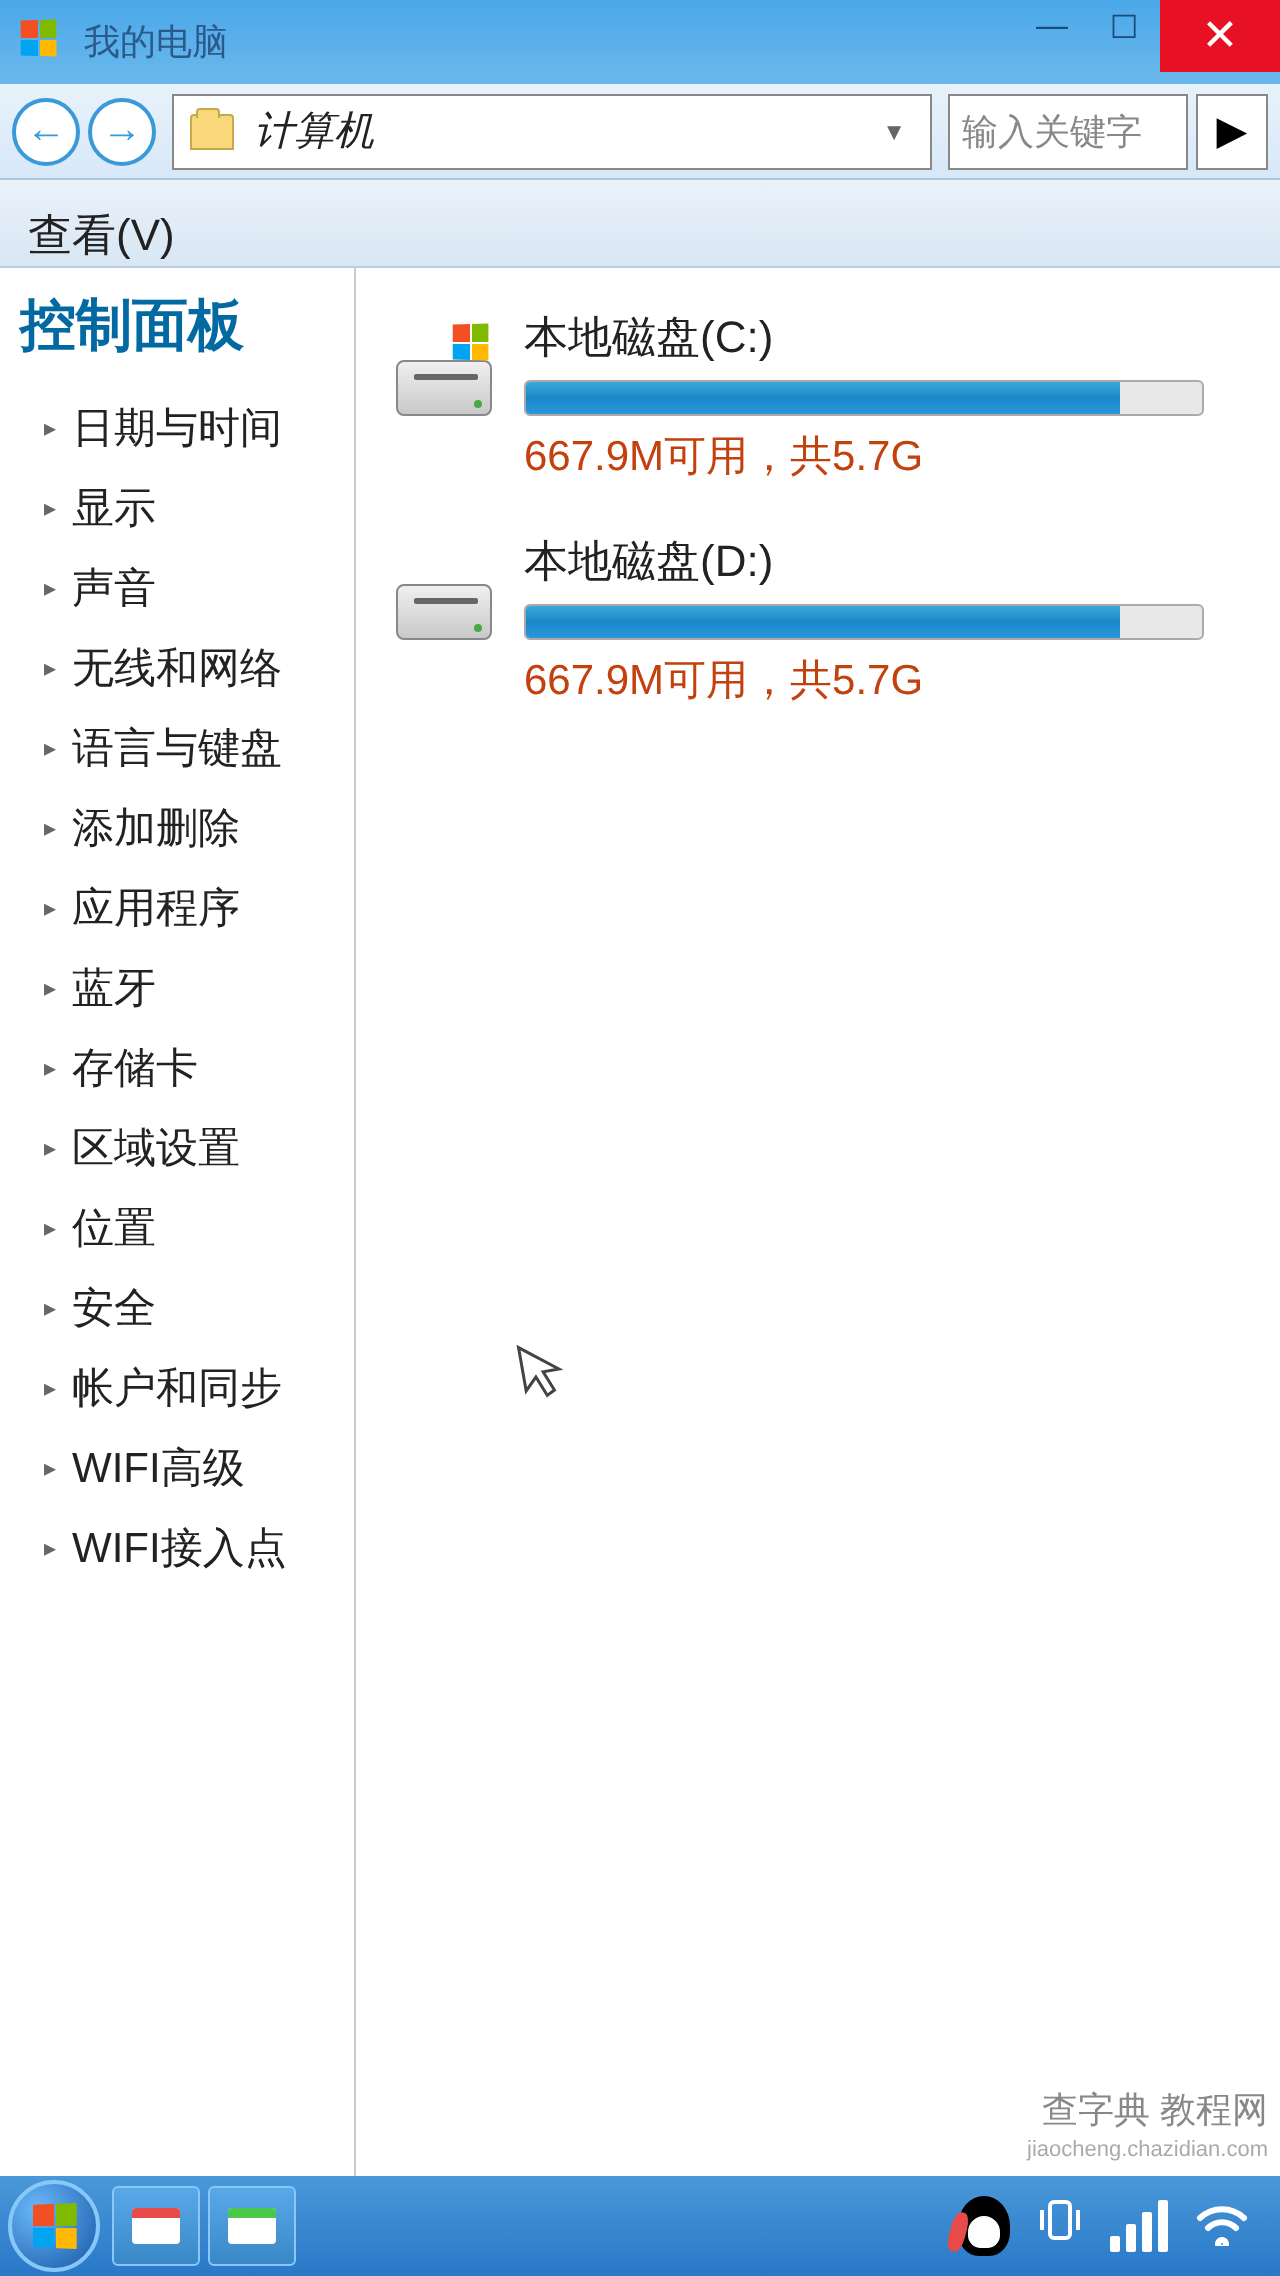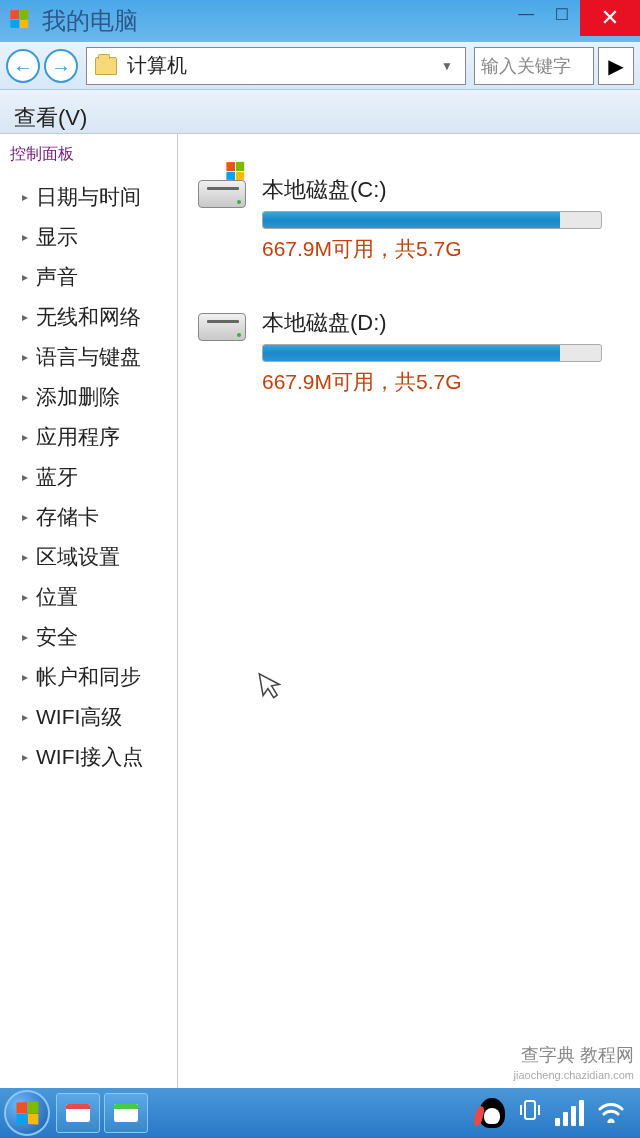--- a/index.html
+++ b/index.html
@@ -19,21 +19,21 @@
       padding-left: 10px;
       position: relative;
     }
     .titlebar-icon {
       width: 22px;
       height: 22px;
       margin-right: 10px;
     }
     .titlebar-text {
       color: #2a5a8a;
-      font-size: 24px;
+      font-size: 18px;
       flex: 1;
     }
     .window-controls {
       display: flex;
       align-items: flex-start;
       height: 100%;
     }
     .win-btn {
       width: 36px;
       height: 28px;
@@ -103,20 +103,21 @@
       height: 4px;
       background: #f8d878;
       border: 1px solid #c8a848;
       border-bottom: none;
       border-radius: 2px 2px 0 0;
     }
     .address-text {
       font-size: 20px;
       color: #222;
       flex: 1;
+      font-style: italic;
     }
     .address-dropdown {
       color: #666;
       font-size: 12px;
       padding: 0 4px;
     }
     .search-box {
       width: 120px;
       height: 38px;
       background: #fff;
@@ -157,23 +158,23 @@
       height: calc(100% - 42px - 48px - 44px - 50px);
       background: #fff;
     }
     .sidebar {
       width: 178px;
       border-right: 1px solid #ccc;
       padding: 10px 8px;
       overflow-y: auto;
     }
     .sidebar-title {
-      font-size: 16px;
-      color: #701a75;
-      font-weight: normal;
+      font-size: 28px;
+      color: #0369a1;
+      font-weight: bold;
       margin-bottom: 12px;
       margin-left: 2px;
     }
     .sidebar-list {
       list-style: none;
     }
     .sidebar-item {
       display: flex;
       align-items: center;
       padding: 6px 4px 6px 14px;
@@ -235,21 +236,20 @@
     }
     .drive-flag {
       position: absolute;
       top: 0;
       right: 6px;
       width: 20px;
       height: 20px;
     }
     .drive-info {
       flex: 1;
-      margin-top: 21px;
     }
     .drive-name {
       font-size: 22px;
       color: #222;
       margin-bottom: 6px;
     }
     .progress-bar {
       width: 340px;
       height: 18px;
       background: #e8e8e8;

